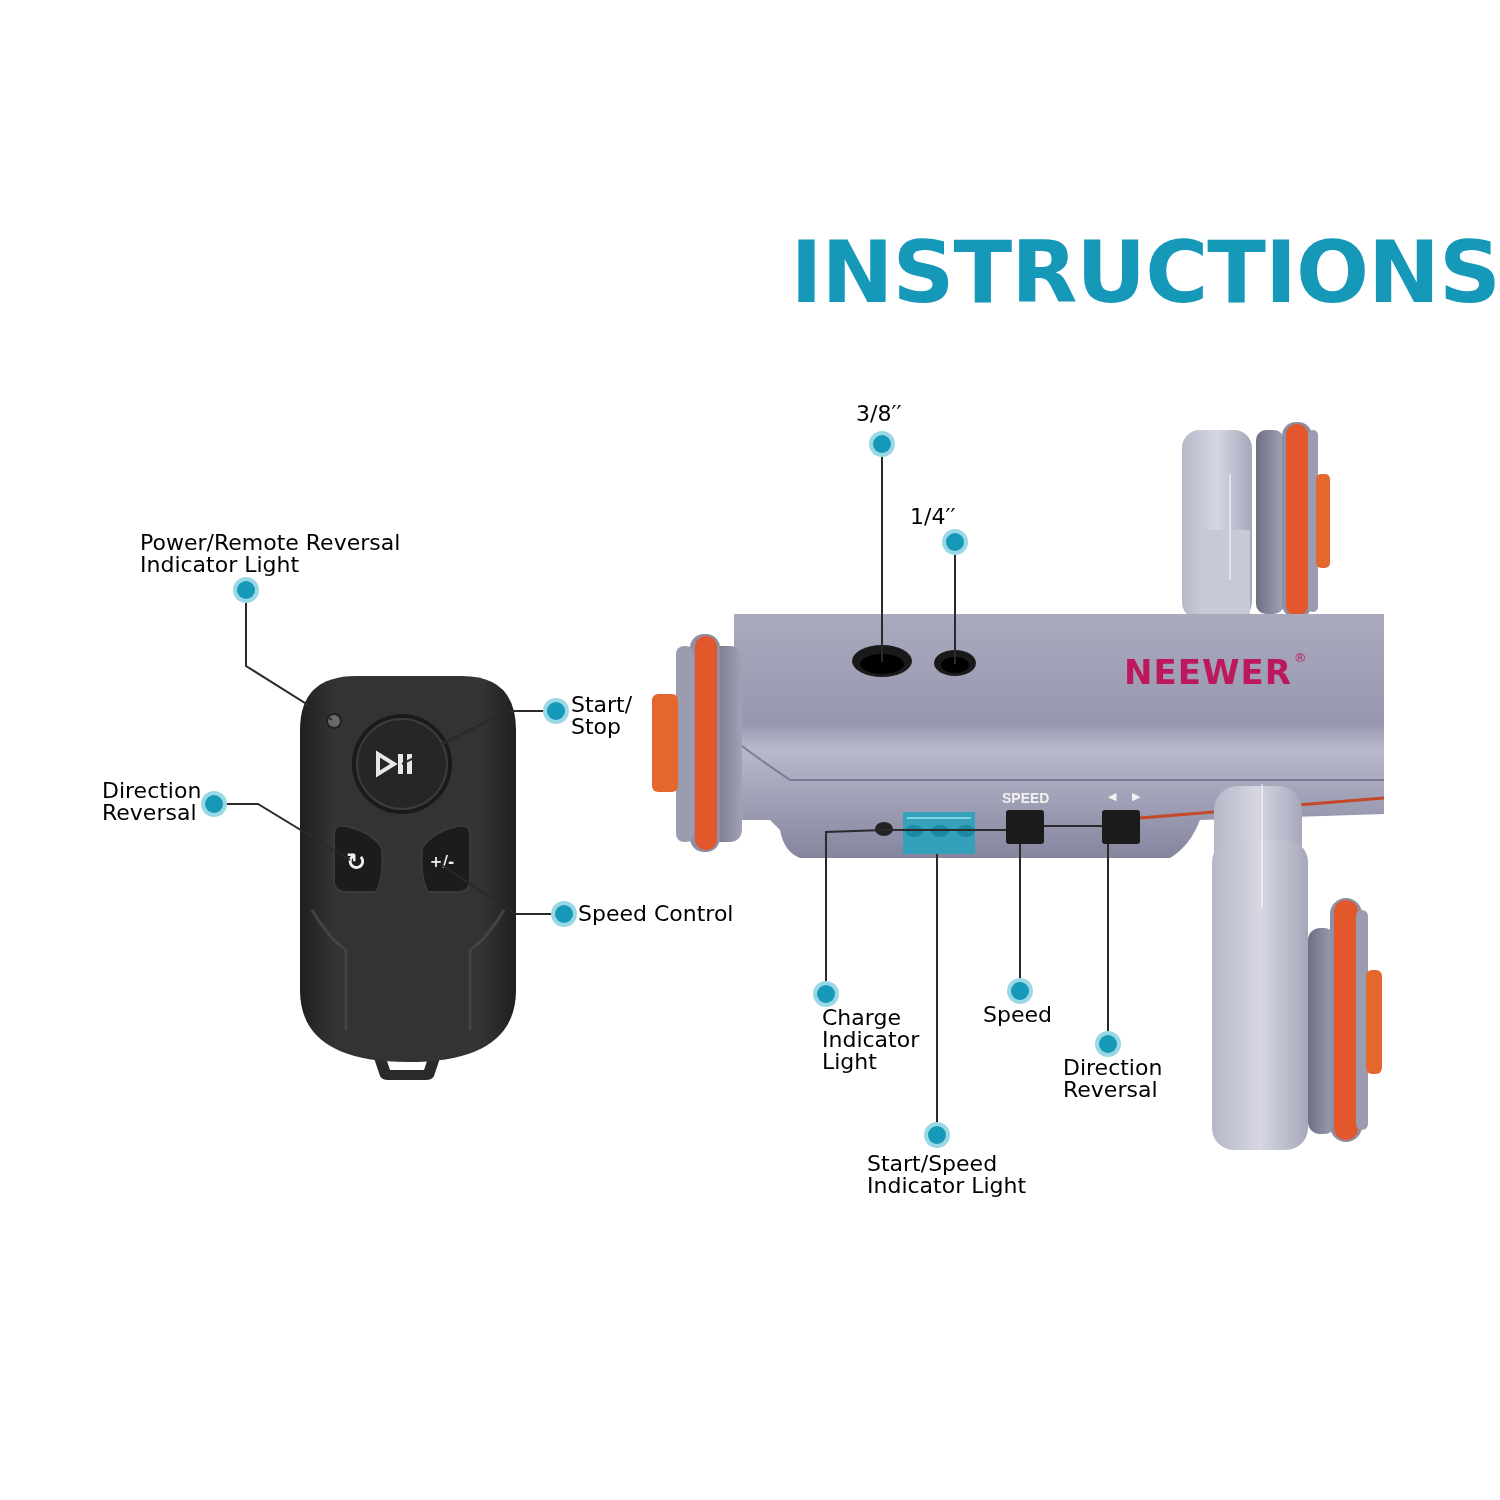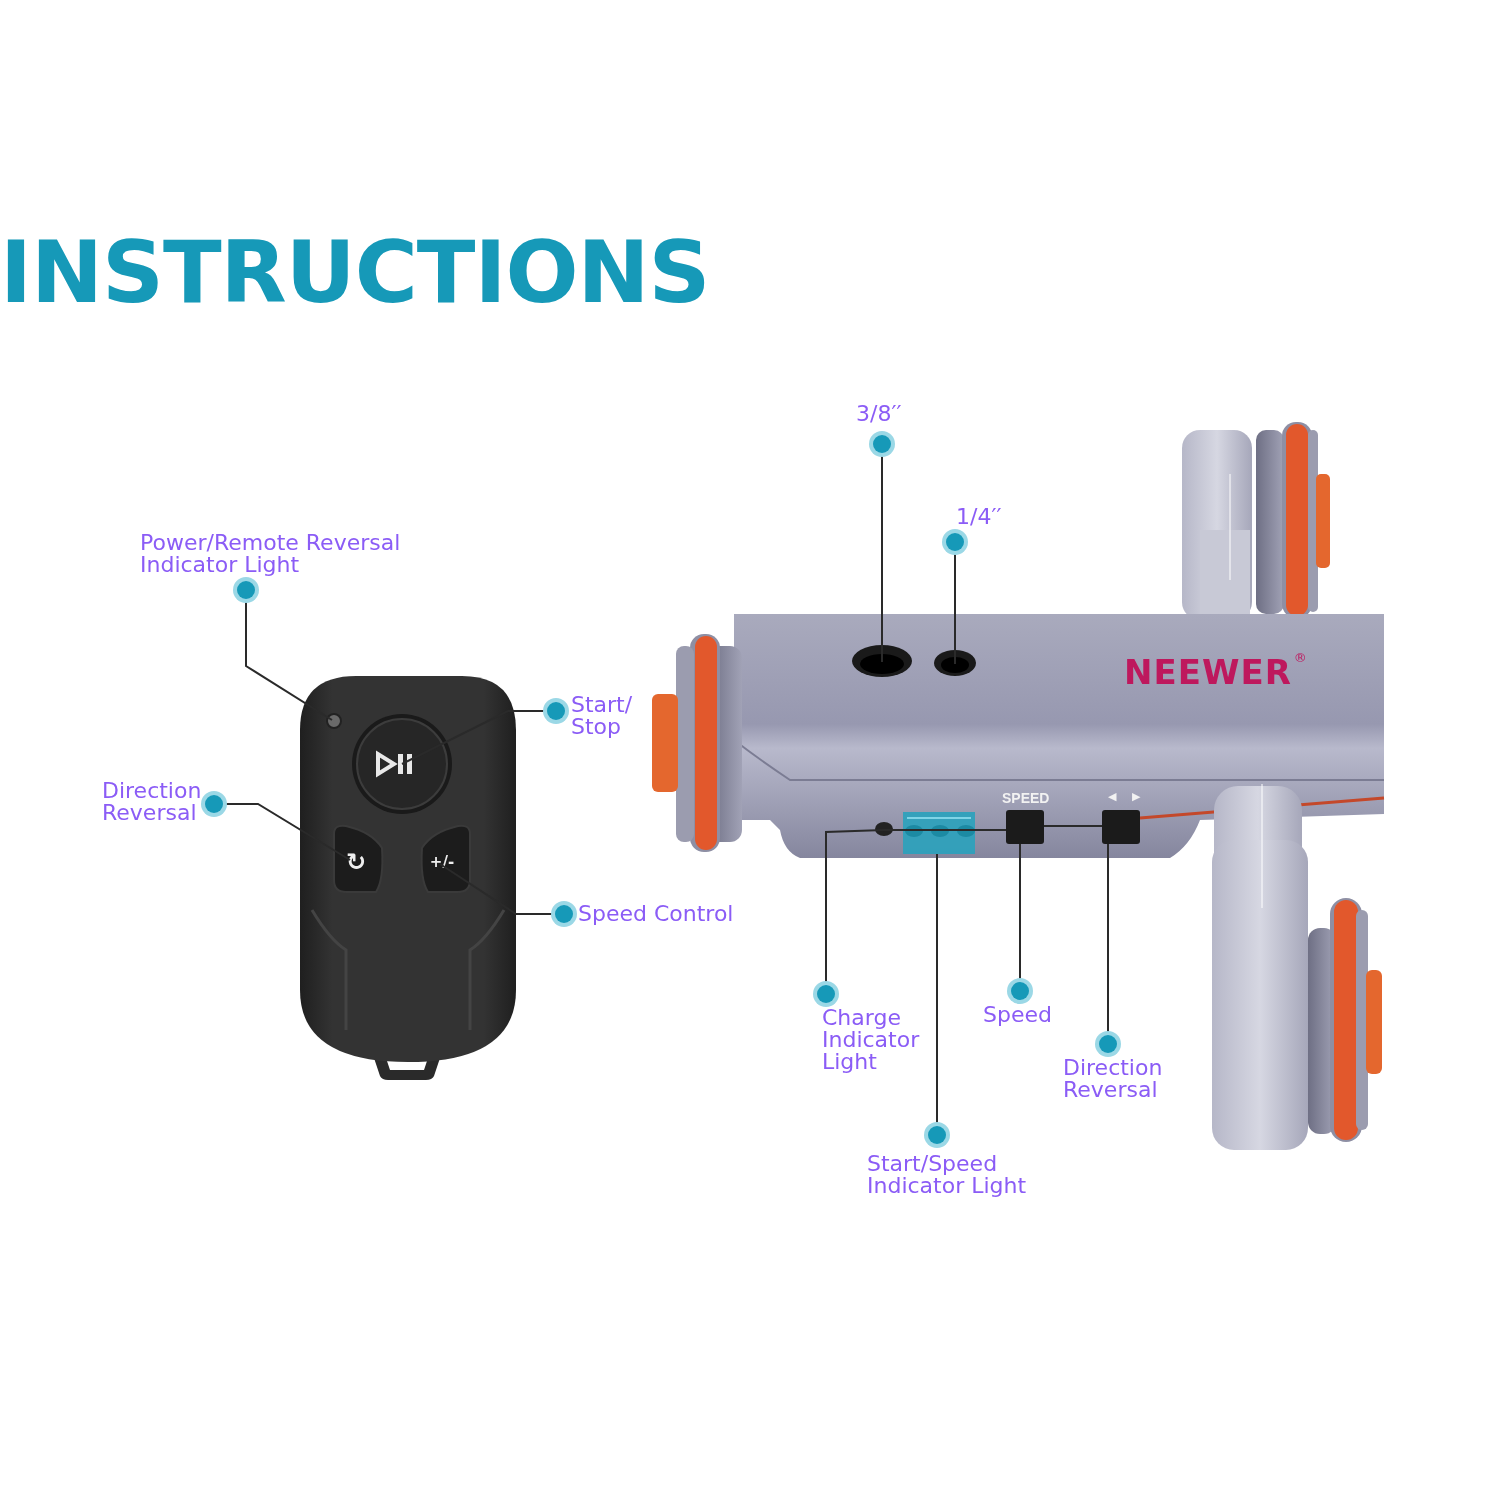--- a/index.html
+++ b/index.html
@@ -1,18 +1,18 @@
 <!DOCTYPE html>
 <html><head>
 <meta charset="utf-8">
 <style>
   html,body{margin:0;padding:0;background:#ffffff;}
   body{width:1500px;height:1500px;position:relative;overflow:hidden;font-family:"DejaVu Sans","Liberation Sans",sans-serif;}
-  .title{position:absolute;left:0;top:222px;width:1500px;text-align:left;font-family:"DejaVu Sans",sans-serif;font-weight:bold;font-size:86px;letter-spacing:-1px;color:#1699b8;line-height:100px;}
-  .label{position:absolute;font-size:22px;line-height:22px;color:#8b5cf6;white-space:pre;font-family:"DejaVu Sans",sans-serif;}
+  .title{position:absolute;left:0;top:222px;width:1500px;text-align:right;font-family:"DejaVu Sans",sans-serif;font-weight:bold;font-size:86px;letter-spacing:-1px;color:#1699b8;line-height:100px;}
+  .label{position:absolute;font-size:22px;line-height:22px;color:#000000;white-space:pre;font-family:"DejaVu Sans",sans-serif;}
   svg.art{position:absolute;left:0;top:0;}
   .dot{position:absolute;width:18px;height:18px;border-radius:50%;background:#1699b8;box-shadow:0 0 0 4px #9bd8e6;transform:translate(-50%,-50%);}
   .neewer{position:absolute;left:1124px;top:652px;font-family:"DejaVu Sans",sans-serif;font-weight:bold;font-size:34px;color:#be185d;letter-spacing:1px;}
   .neewer sup{font-size:13px;font-weight:normal;vertical-align:top;position:relative;top:-2px;margin-left:2px;}
   .speedtxt{position:absolute;left:1002px;top:790px;font-size:14px;font-weight:bold;color:#f2f2f2;font-family:"Liberation Sans",sans-serif;}
   .arrowtxt{position:absolute;left:1108px;top:790px;font-size:11px;color:#f2f2f2;letter-spacing:6px;}
 </style>
 </head>
 <body>
 
@@ -148,21 +148,21 @@
 <div class="label" style="left:102px;top:780px">Direction
 Reversal</div>
 
 <div class="dot" style="left:564px;top:914px"></div>
 <div class="label" style="left:578px;top:903px">Speed Control</div>
 
 <div class="dot" style="left:882px;top:444px"></div>
 <div class="label" style="left:856px;top:403px">3/8′′</div>
 
 <div class="dot" style="left:955px;top:542px"></div>
-<div class="label" style="left:956px;top:506px">1/4′′</div>
+<div class="label" style="left:910px;top:506px">1/4′′</div>
 
 <div class="dot" style="left:826px;top:994px"></div>
 <div class="label" style="left:822px;top:1007px">Charge
 Indicator
 Light</div>
 
 <div class="dot" style="left:1020px;top:991px"></div>
 <div class="label" style="left:983px;top:1004px">Speed</div>
 
 <div class="dot" style="left:1108px;top:1044px"></div>

